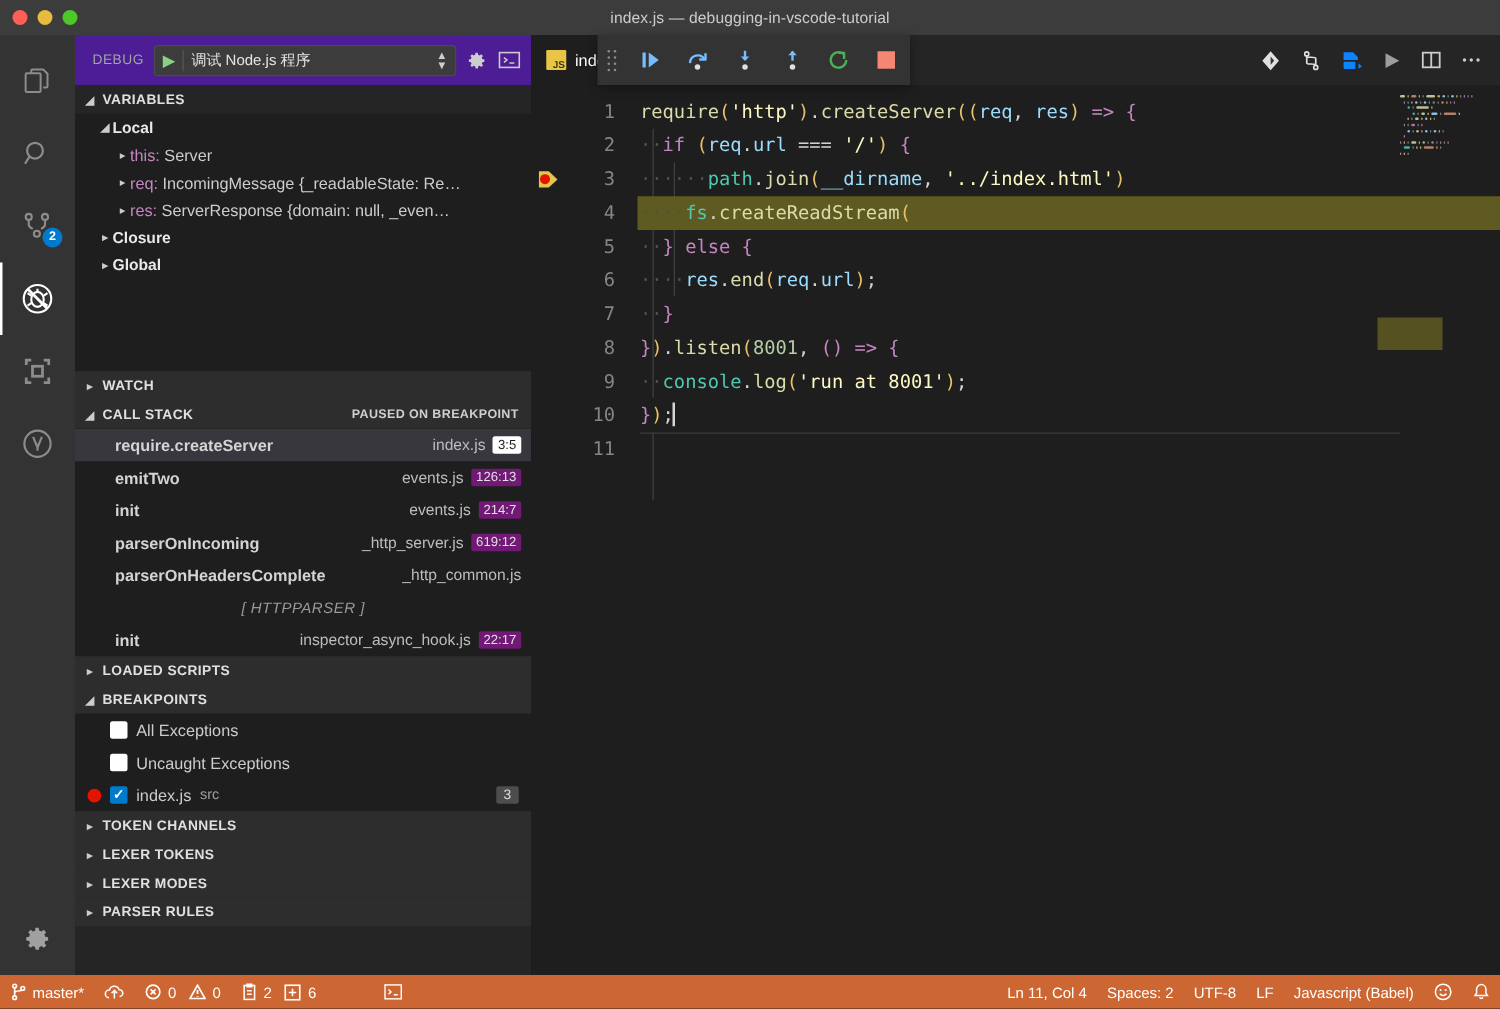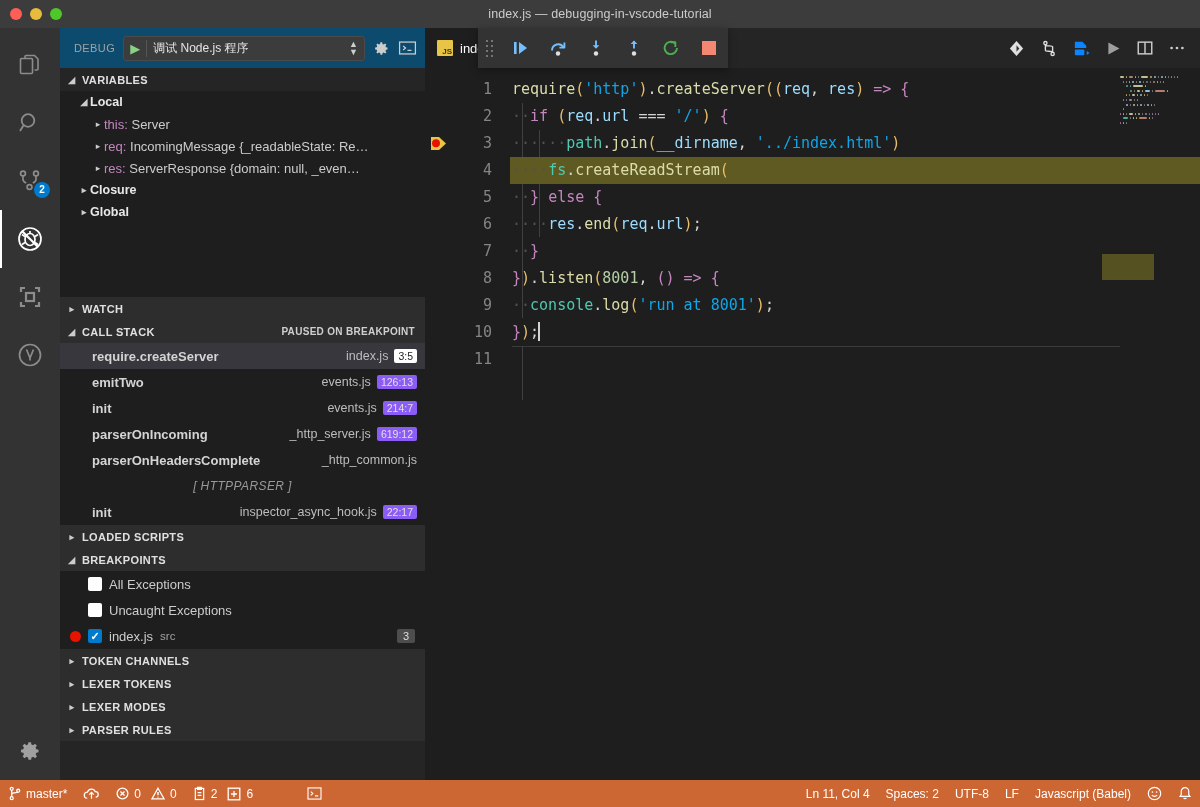--- a/index.html
+++ b/index.html
@@ -54,21 +54,21 @@
   .act-spacer { flex: 1; }
   .act-bottom { width: 60px; height: 58px; display: flex; align-items: center; justify-content: center; color: #a0a0a0; }
 
   
   .sidebar {
     width: 365px; flex: 0 0 365px; background: #252526;
     display: flex; flex-direction: column; min-height: 0;
   }
   .debug-toolbar-row {
     height: 40px; flex: 0 0 40px; display: flex; align-items: center;
-    padding: 0 8px 0 14px; gap: 8px; background: #0c4a6e;
+    padding: 0 8px 0 14px; gap: 8px; background: #4c1d95;
   }
   .debug-label { font-size: 11px; color: #a3a3a3; letter-spacing: .4px; }
   .debug-select {
     flex: 1; height: 25px; background: #3c3c3c; border: 1px solid #4a4a4a;
     border-radius: 3px; display: flex; align-items: center; padding: 0 6px; gap: 6px;
     min-width: 0;
   }
   .play-green { color: #89d185; font-size: 13px; line-height: 1; }
   .select-divider { width: 1px; height: 17px; background: #565656; }
   .select-value {
@@ -104,21 +104,21 @@
   
   .cs-row {
     height: 26px; display: flex; align-items: center; padding: 0 8px 0 32px;
     font-size: 13px; color: #cccccc; gap: 6px;
   }
   .cs-row.selected { background: #37373d; }
   .cs-fn { color: #d4d4d4; font-weight: bold; }
   .cs-right { margin-left: auto; display: flex; align-items: center; gap: 6px; }
   .cs-file { color: #bdbdbd; font-size: 12.5px; }
   .cs-pos {
-    background: #8b5cf6; color: #e0e0e0; font-size: 10.5px;
+    background: #701a75; color: #e0e0e0; font-size: 10.5px;
     padding: 1px 4px; border-radius: 2px; min-width: 22px; text-align: center;
   }
   .cs-row.selected .cs-pos { background: #ffffff; color: #1e1e1e; }
   .cs-label {
     height: 26px; display: flex; align-items: center; justify-content: center;
     font-size: 12px; color: #9a9a9a; font-style: italic; letter-spacing: .4px;
   }
   .cs-clipped { overflow: hidden; }
 
   
@@ -192,21 +192,21 @@
   .ws { color: #515151; }
   .iguide {
     position: absolute; top: 0; bottom: 0; width: 1px; background: #404040;
   }
   .caret {
     display: inline-block; width: 2px; height: 19px; background: #d4d4d4;
     vertical-align: -4px; margin-left: -1px;
   }
   
   .t-fn    { color: #dcdcaa; }
-  .t-str   { color: #0ea5e9; }
+  .t-str   { color: #fef9c3; }
   .t-paren { color: #e8bf6a; }
   .t-paren2{ color: #c586c0; }
   .t-var   { color: #9cdcfe; }
   .t-kw    { color: #c586c0; }
   .t-obj   { color: #4ec9b0; }
   .t-op    { color: #d4d4d4; }
   .t-num   { color: #b5cea8; }
   .t-plain { color: #d4d4d4; }
 
   .minimap {

